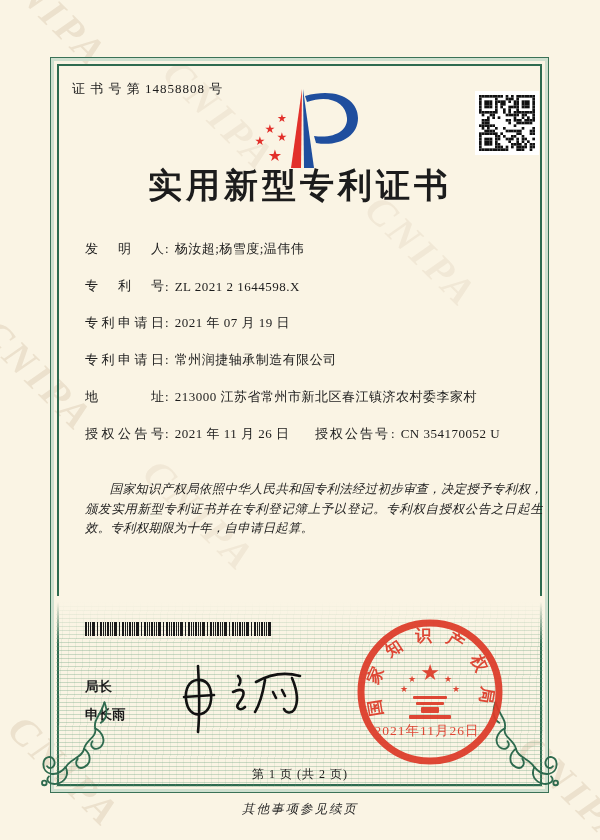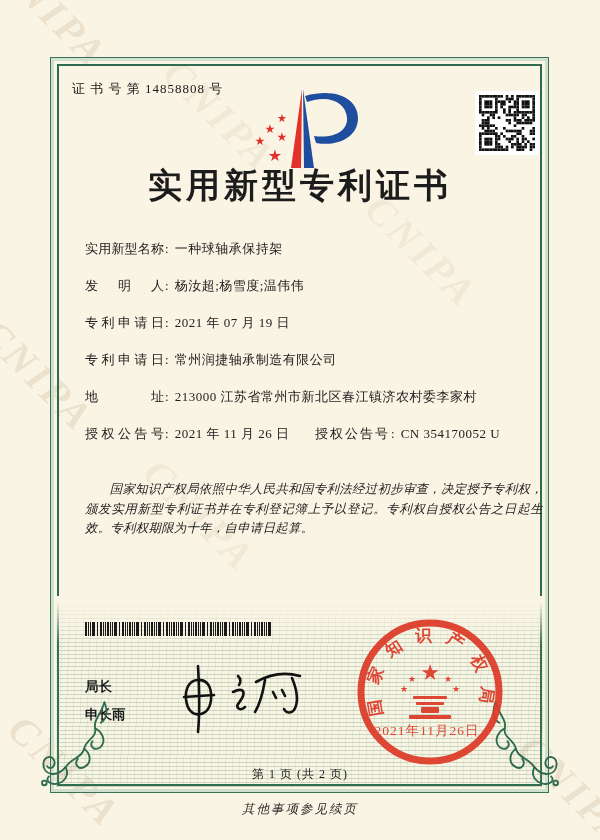--- a/index.html
+++ b/index.html
@@ -394,24 +394,24 @@
         <rect x="4" y="20" width="1" height="1" fill="#111"></rect>
         <rect x="5" y="20" width="1" height="1" fill="#111"></rect>
         <rect x="6" y="20" width="1" height="1" fill="#111"></rect>
       </svg>
   </div>
 
   <div class="title">实用新型专利证书</div>
 
   <div class="fields">
     <div class="frow">
-      <span class="flabel">实用新型名称</span><span class="colon">:</span><span class="fvalue">一种球轴承保持架</span>
+      <span class="flabel">发明人</span><span class="colon">:</span><span class="fvalue">杨汝超;杨雪度;温伟伟</span>
     </div>
     <div class="frow">
-      <span class="flabel">发明人</span><span class="colon">:</span><span class="fvalue">杨汝超;杨雪度;温伟伟</span>
+      <span class="flabel">专利号</span><span class="colon">:</span><span class="fvalue">ZL 2021 2 1644598.X</span>
     </div>
     <div class="frow">
       <span class="flabel">专利申请日</span><span class="colon">:</span><span class="fvalue">2021 年 07 月 19 日</span>
     </div>
     <div class="frow">
       <span class="flabel">专利申请日</span><span class="colon">:</span><span class="fvalue">常州润捷轴承制造有限公司</span>
     </div>
     <div class="frow">
       <span class="flabel">地址</span><span class="colon">:</span><span class="fvalue">213000 江苏省常州市新北区春江镇济农村委李家村</span>
     </div>

